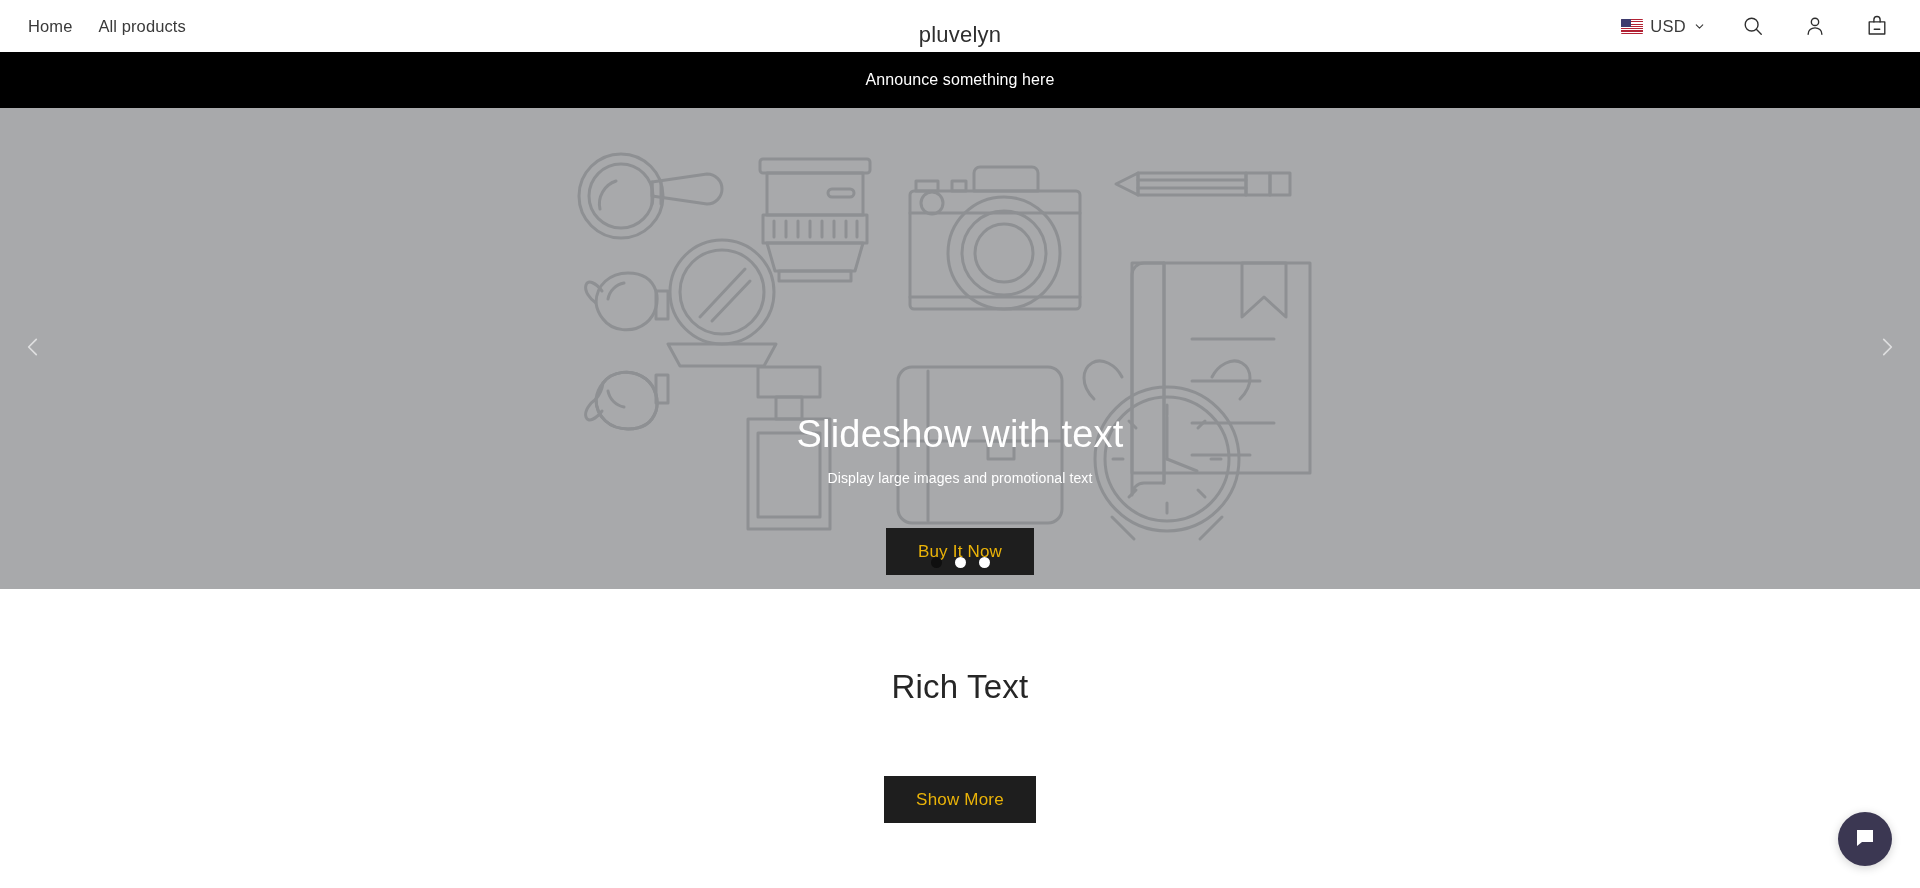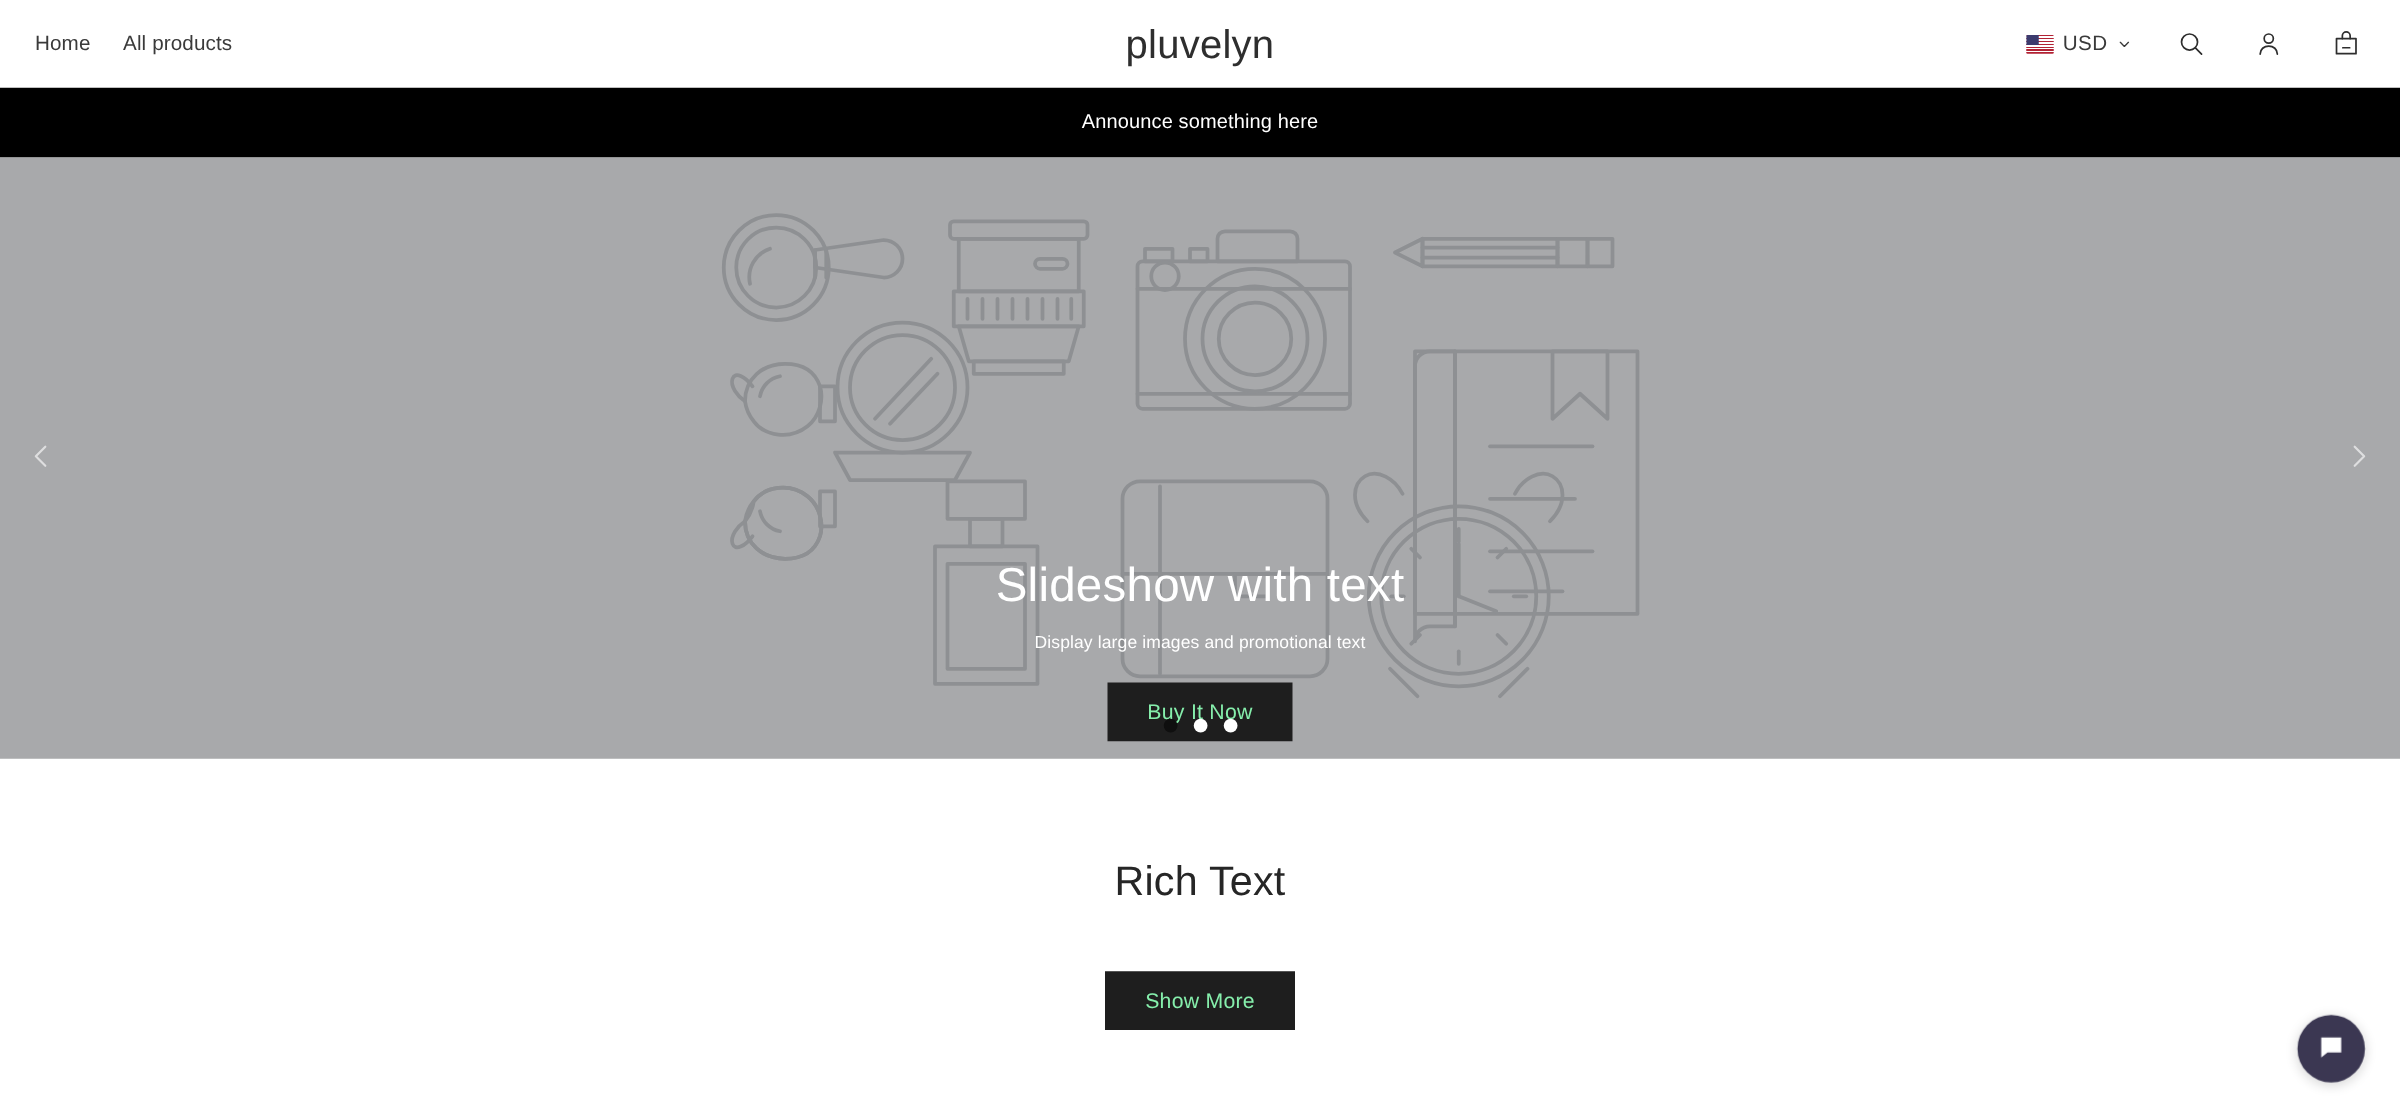--- a/index.html
+++ b/index.html
@@ -9,21 +9,21 @@
     height: 888px;
     overflow: hidden;
     background: #ffffff;
     font-family: "Liberation Sans", sans-serif;
     -webkit-font-smoothing: antialiased;
   }
 
   
   .header {
     position: relative;
-    height: 70px;
+    height: 52px;
     background: #ffffff;
     display: flex;
     align-items: center;
     padding: 4px 28px;
     text-align: center;
   }
   .nav-left {
     display: flex;
     align-items: center;
     gap: 26px;
@@ -40,21 +40,21 @@
     position: absolute;
     left: 0; right: 0;
     top: 0;
     height: 70px;
     display: flex;
     align-items: center;
     justify-content: center;
     pointer-events: none;
   }
   .logo-text {
-    font-size: 32px;
+    font-size: 22px;
     color: #2e2e2e;
     font-weight: 400;
     letter-spacing: 0.2px;
   }
   .nav-right {
     margin-left: auto;
     display: flex;
     align-items: center;
     gap: 32px;
     z-index: 2;
@@ -145,23 +145,23 @@
     letter-spacing: 0.2px;
     line-height: 1.2;
   }
   .hero-sub {
     margin-top: 12px;
     font-size: 14px;
     color: #ffffff;
     letter-spacing: 0.1px;
   }
   .btn-dark {
-    margin-top: 25px;
+    margin-top: 42px;
     background: #1e1e1e;
-    color: #86efac;
+    color: #eab308;
     border: none;
     font-size: 17px;
     font-family: inherit;
     padding: 15px 32px;
     cursor: pointer;
     letter-spacing: 0.2px;
     line-height: 1;
   }
   .arrow {
     position: absolute;

